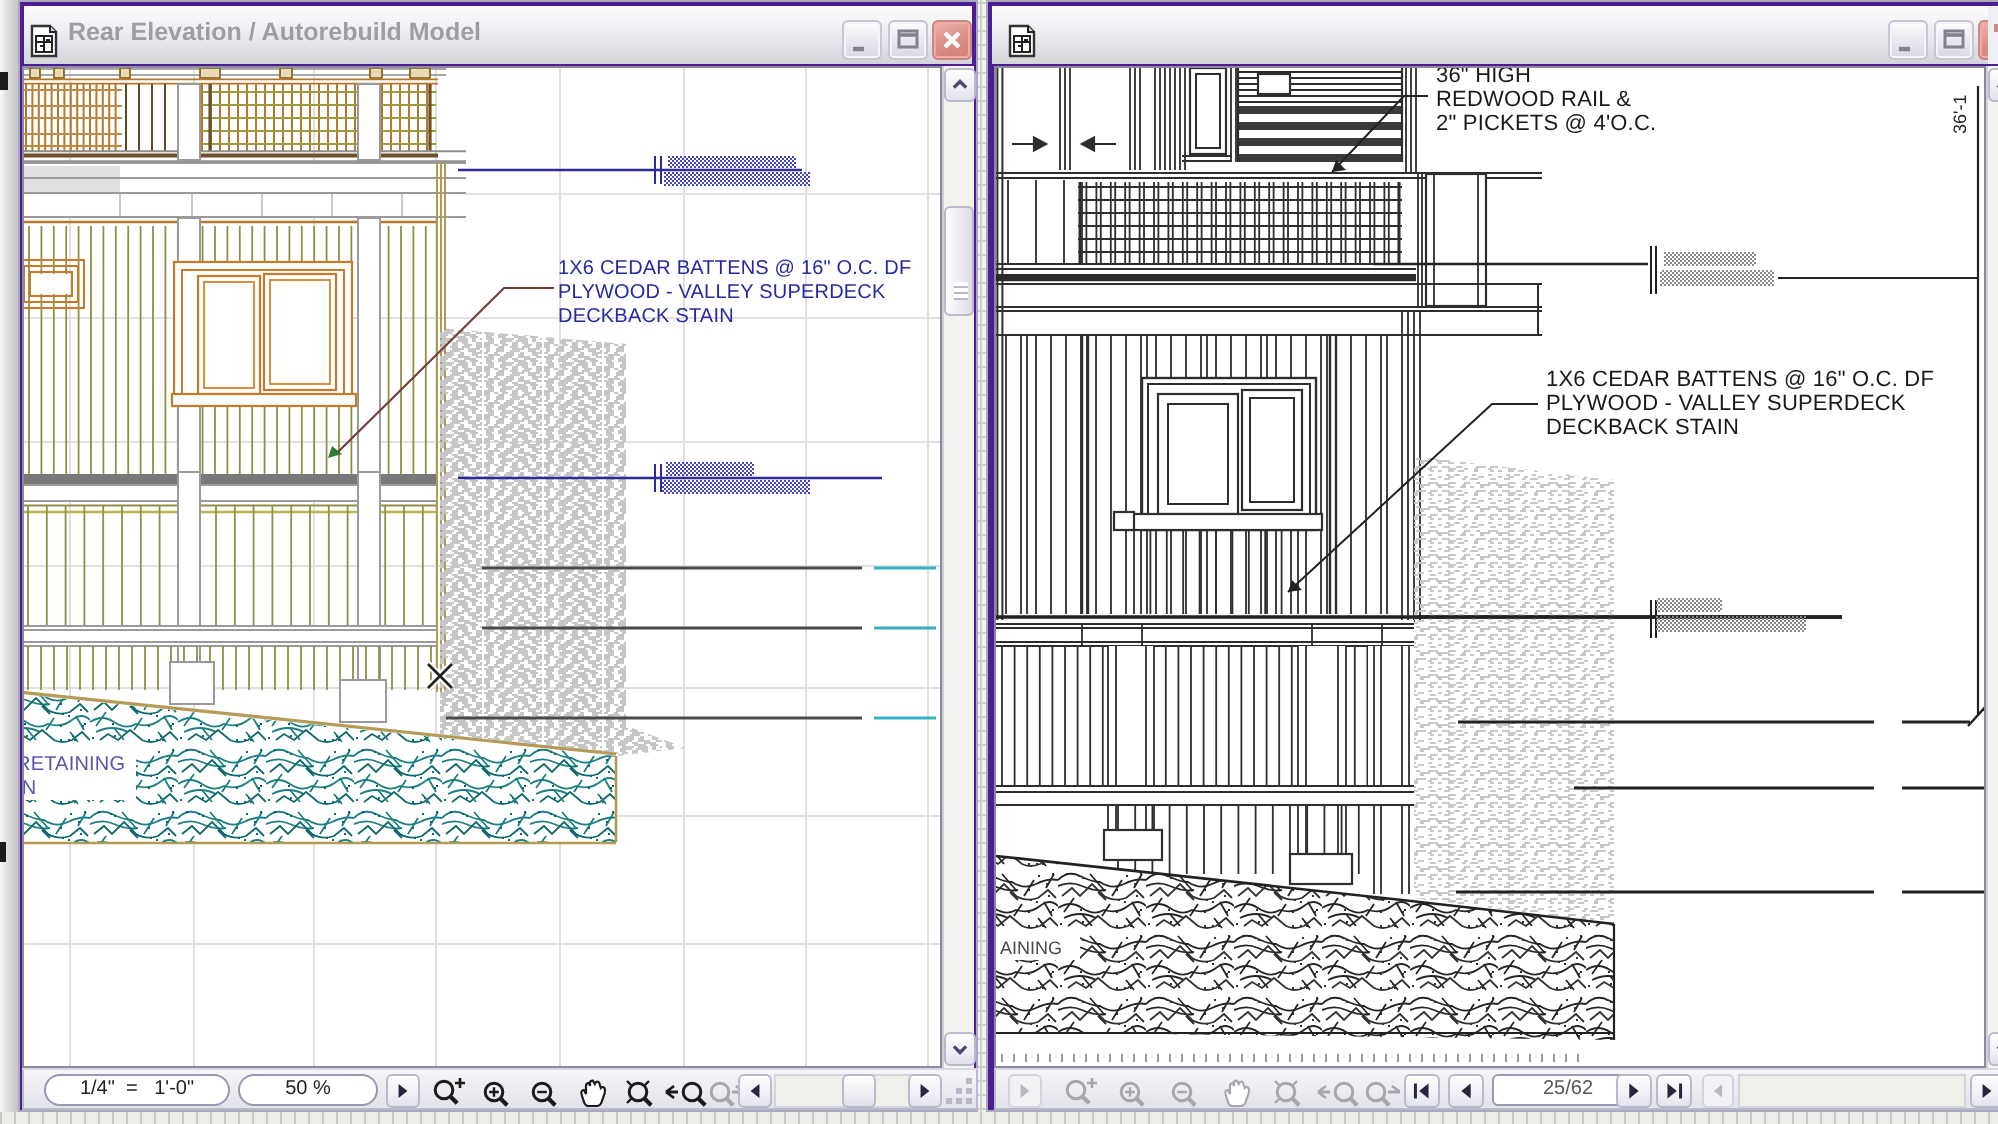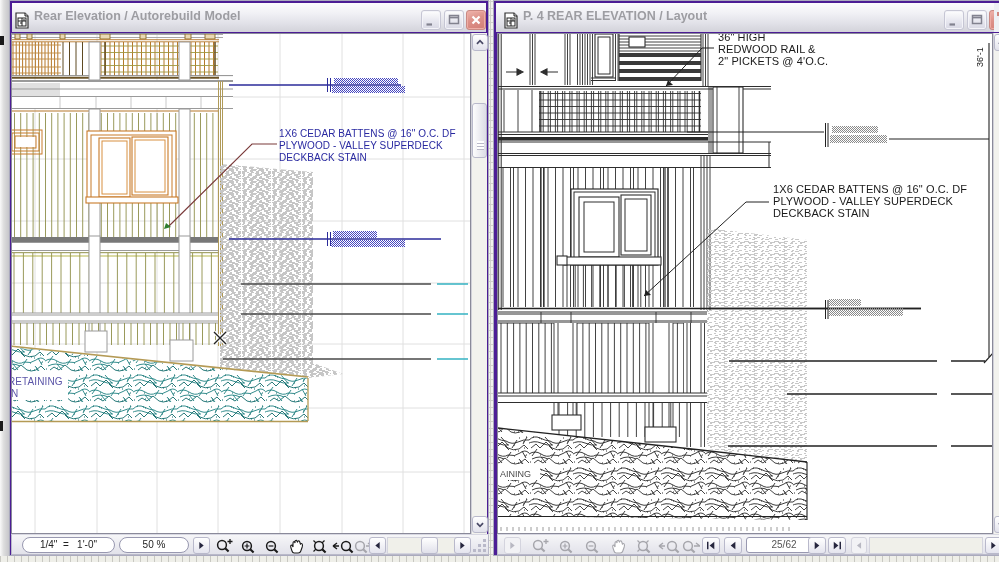--- a/index.html
+++ b/index.html
@@ -238,21 +238,20 @@
 </div>
 
 <div class="win" style="left:493px;top:0;width:512px;height:556px">
   <div class="tbar"></div>
   <svg style="position:absolute;left:9px;top:11px" width="16" height="17" viewBox="0 0 16 17">
       <path d="M2 1 H11 L14 4 V16 H2 Z" fill="#ffffff" stroke="#333" stroke-width="1.2"></path>
       <path d="M11 1 L11 4 L14 4" fill="#d8d8d8" stroke="#222" stroke-width="1"></path>
       <rect x="4" y="6" width="8" height="8" fill="none" stroke="#222" stroke-width="1"></rect>
       <path d="M4 9 H12 M8 6 V14 M6 11 h2 M9 8 h2" stroke="#222" stroke-width="1"></path>
     </svg>
-  <div class="ttext" style="left:29px">P. 4 REAR ELEVATION / Layout</div>
   <div style="position:absolute;left:450px;top:9px;width:20px;height:20px;border-radius:3px;background:linear-gradient(180deg,#fefefe 0%,#ebebf2 45%,#d8d8e4 100%);border:1px solid #c6c6d4;box-shadow:inset 0 0 0 1px #f4f4f9;"><svg width="18" height="18" viewBox="0 0 18 18">
         <path d="M4.5 13.5 H10" stroke="#82828f" stroke-width="2.2"></path>
       </svg></div>
     <div style="position:absolute;left:473px;top:9px;width:20px;height:20px;border-radius:3px;background:linear-gradient(180deg,#fefefe 0%,#ebebf2 45%,#d8d8e4 100%);border:1px solid #c6c6d4;box-shadow:inset 0 0 0 1px #f4f4f9;"><svg width="18" height="18" viewBox="0 0 18 18">
         <rect x="4.5" y="4.5" width="9" height="8" fill="none" stroke="#82828f" stroke-width="1.5"></rect>
         <path d="M4.5 6.5 H13.5" stroke="#82828f" stroke-width="1.8"></path>
       </svg></div>
     <div style="position:absolute;left:495px;top:9px;width:20px;height:20px;border-radius:3px;background:linear-gradient(160deg,#eeb4ac 0%,#dd9189 45%,#d27d75 100%);border:1px solid #c98983;box-shadow:inset 0 0 0 1px #eeaca4;"><svg width="18" height="18" viewBox="0 0 18 18">
         <path d="M5.5 5.5 L12.5 12.5 M12.5 5.5 L5.5 12.5" stroke="#ffffff" stroke-width="2.2"></path>
       </svg></div>

